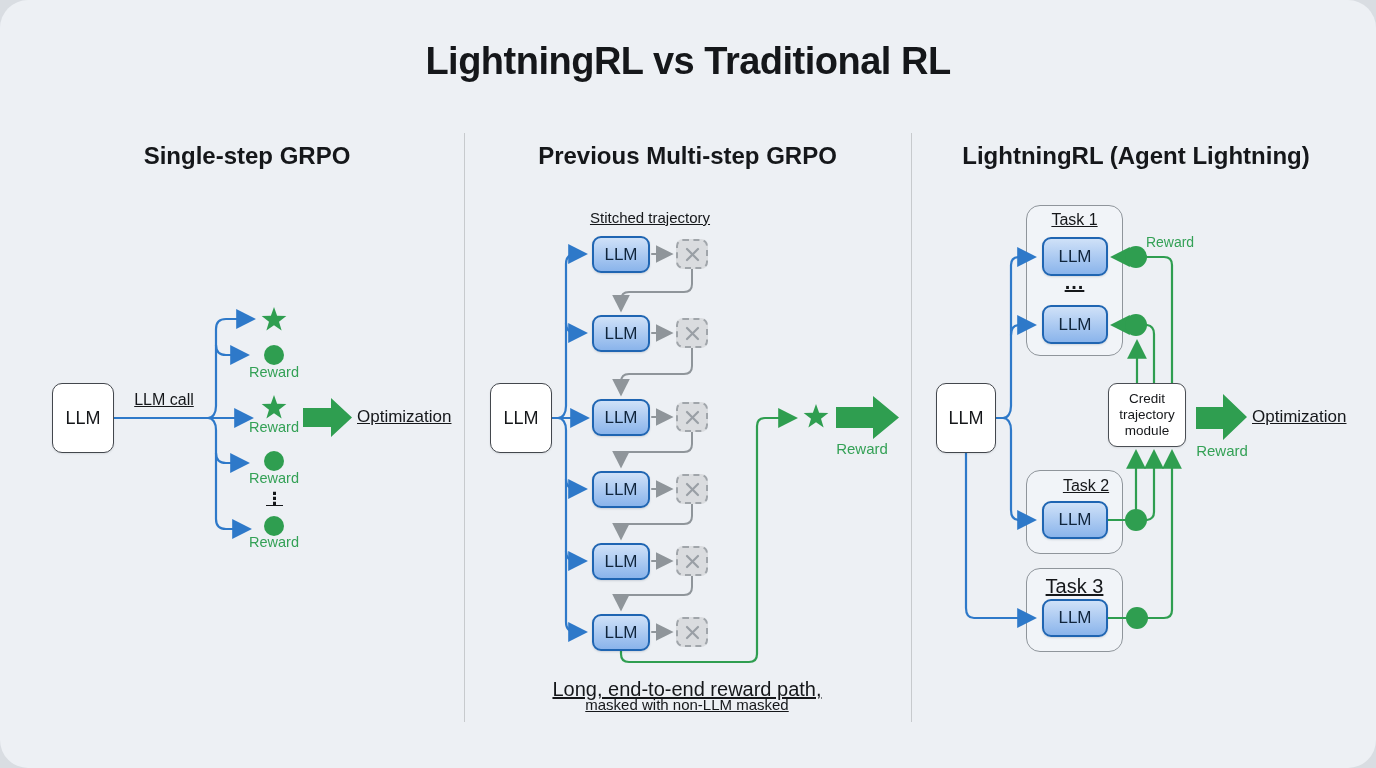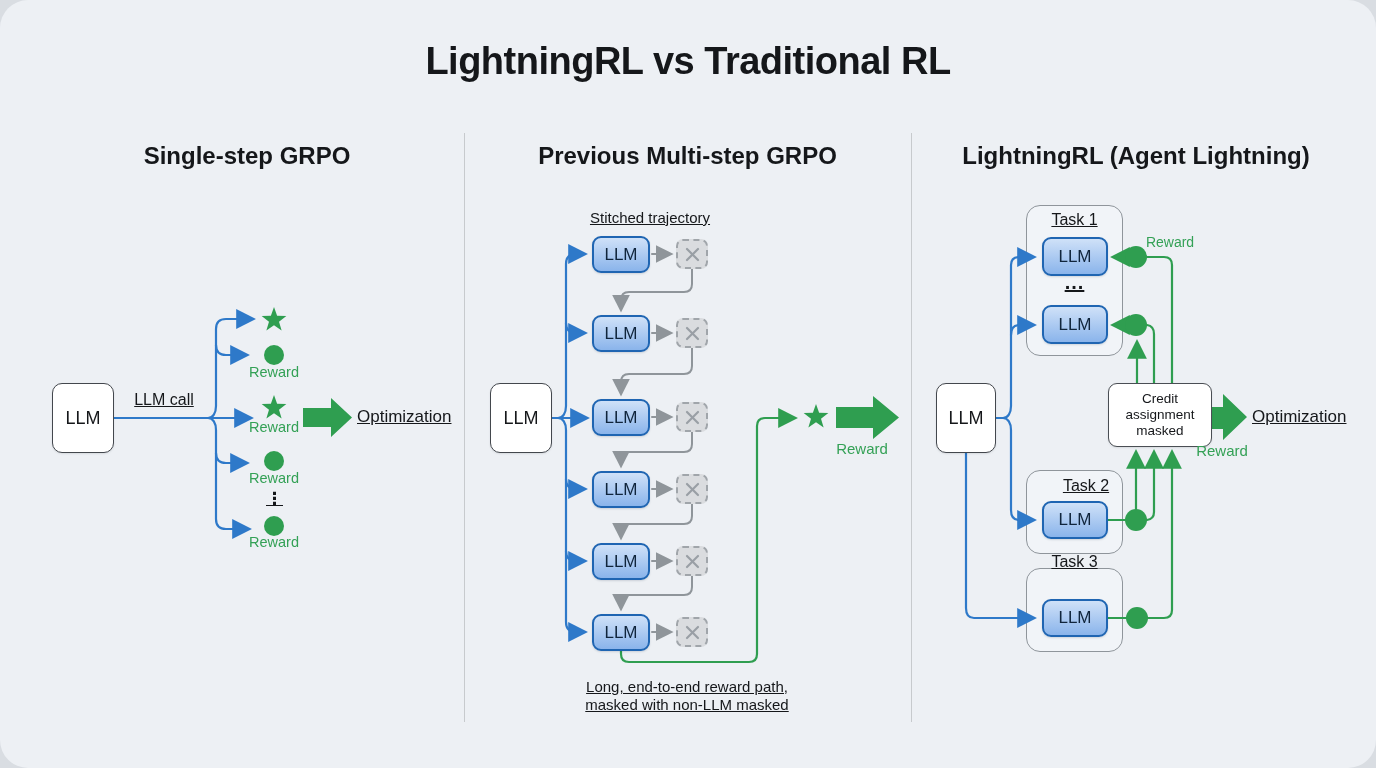--- a/index.html
+++ b/index.html
@@ -209,48 +209,48 @@
       </svg>
     </div>
   <div class="abs x-box" style="left:676px;top:617px;width:32px;height:30px;">
     <svg class="x-glyph" width="15" height="15">
         <line x1="2" y1="2" x2="13" y2="13"></line>
         <line x1="13" y1="2" x2="2" y2="13"></line>
       </svg>
     </div>
 
   <div class="abs green-lbl" style="left:812px;top:440px;width:100px;font-size:15px;">Reward</div>
-  <div class="abs lbl" style="left:500px;top:678px;width:374px;font-size:15px;">Long, end-to-end reward path,</div>
+  <div class="abs lbl" style="left:500px;top:678px;width:374px;font-size:20px;">Long, end-to-end reward path,</div>
   <div class="abs lbl" style="left:500px;top:696px;width:374px;font-size:15px;">masked with non-LLM masked</div>
 
   <div class="abs lbl" style="left:1026px;top:211px;width:97px;font-size:16px;">Task 1</div>
   <div class="abs lbl" style="left:1026px;top:477px;width:97px;font-size:16px;padding-left:23px;">Task 2</div>
-  <div class="abs lbl" style="left:1026px;top:553px;width:97px;font-size:16px;">Task 3</div>
+  <div class="abs lbl" style="left:1026px;top:575px;width:97px;font-size:20px;">Task 3</div>
 
   <div class="abs blue-box" style="left:1042px;top:237px;width:66px;height:39px;">
     <span>LLM</span>
     </div>
   <div class="abs lbl" style="left:1026px;top:271px;width:97px;font-size:20px;font-weight:700;letter-spacing:1px;">...</div>
   <div class="abs blue-box" style="left:1042px;top:305px;width:66px;height:39px;">
     <span>LLM</span>
     </div>
   <div class="abs blue-box" style="left:1042px;top:501px;width:66px;height:38px;">
     <span>LLM</span>
     </div>
   <div class="abs blue-box" style="left:1042px;top:599px;width:66px;height:38px;">
     <span>LLM</span>
     </div>
 
   <div class="abs llm-box" style="left:936px;top:383px;width:60px;height:70px;">
     <span>LLM</span>
   </div>
 
-  <div class="abs module-box" style="left:1108px;top:383px;width:104px;height:64px;">
+  <div class="abs module-box" style="left:1108px;top:383px;width:78px;height:64px;">
     <div>Credit</div>
-    <div>assignment</div>
-    <div>masked</div>
+    <div>trajectory</div>
+    <div>module</div>
   </div>
 
   <div class="abs green-lbl" style="left:1138px;top:234px;width:64px;font-size:14px;">Reward</div>
   <div class="abs green-lbl" style="left:1190px;top:442px;width:64px;font-size:15px;">Reward</div>
   <div class="abs lbl" style="left:1252px;top:407px;width:130px;text-align:left;font-size:17px;">Optimization</div>
 
 </div>
 
 </body></html>

